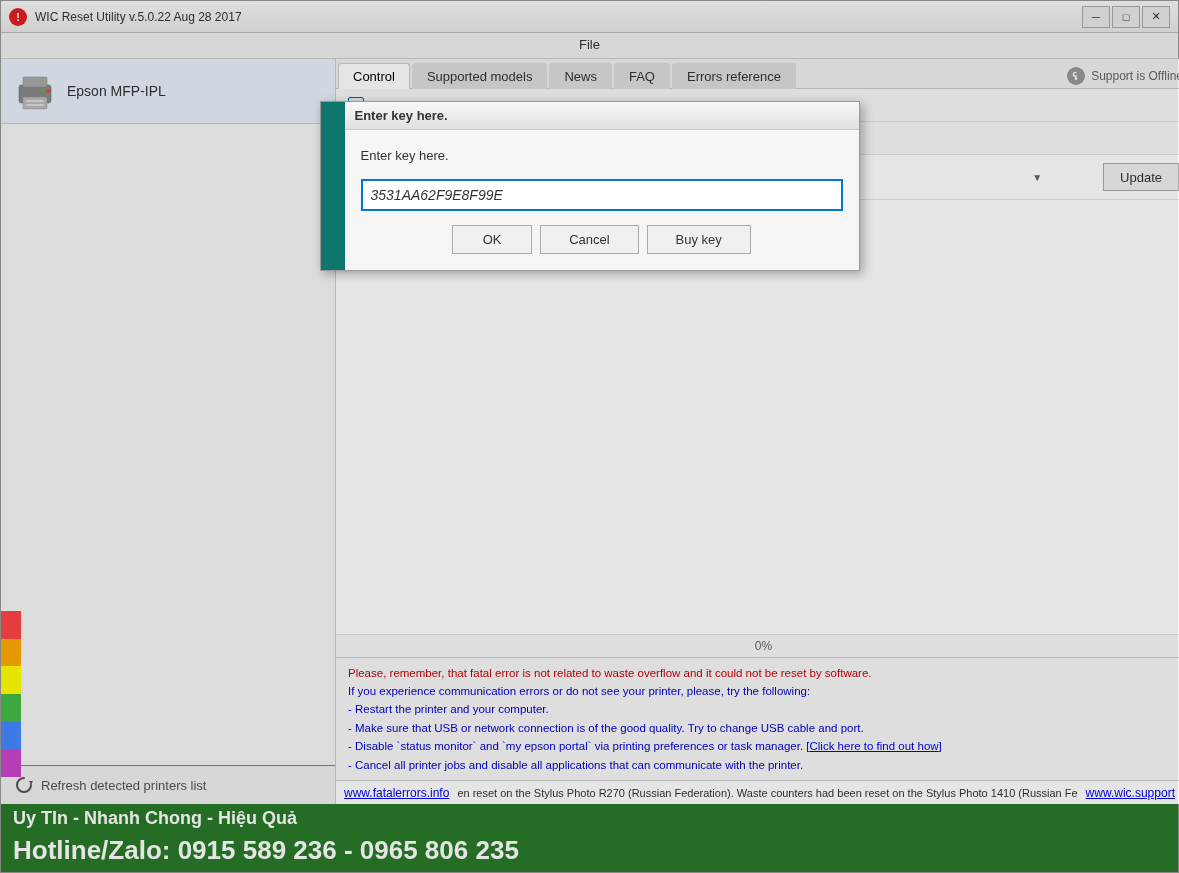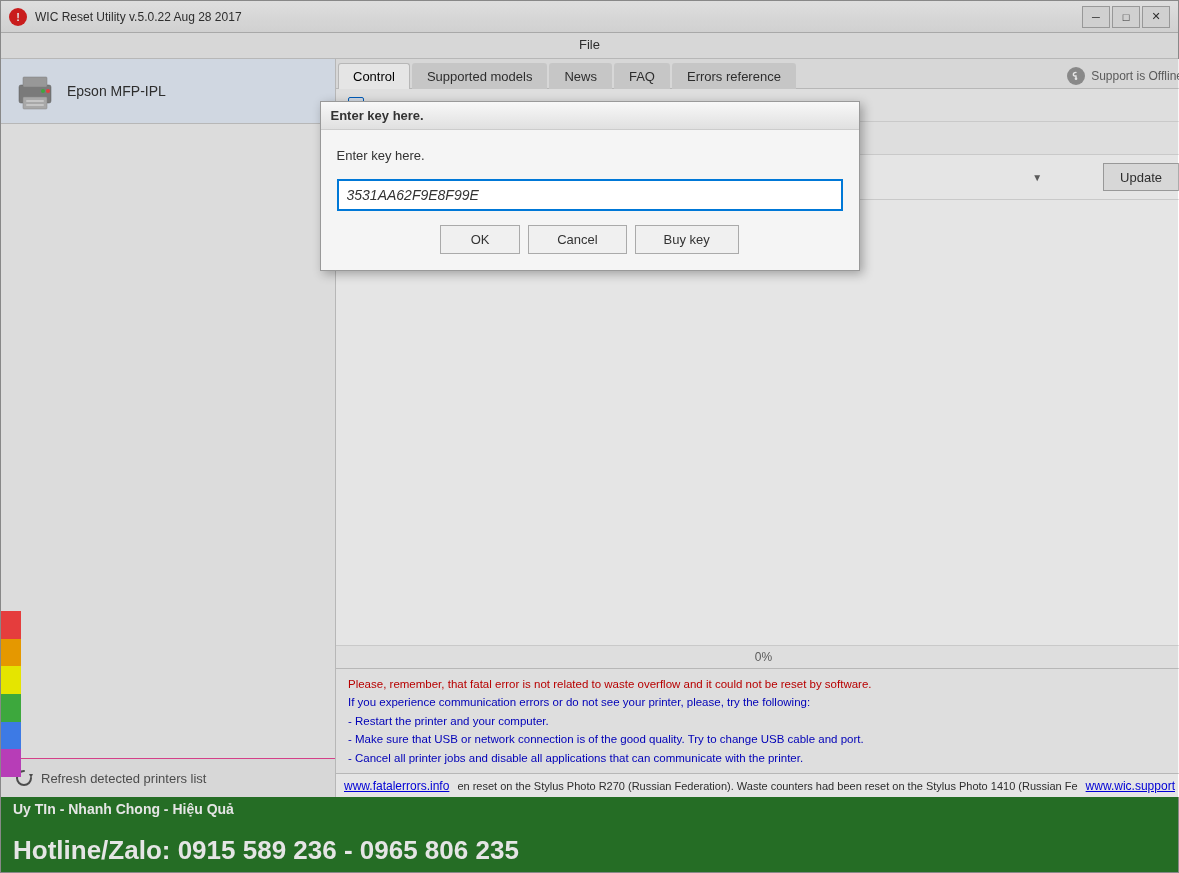--- a/index.html
+++ b/index.html
@@ -65,30 +65,30 @@
     .log-area .log-line { color: #cc0000; }
     .log-area .log-line.blue { color: #0000cc; }
 
     
     .ticker { background: white; border-top: 1px solid #ccc; display: flex; align-items: center; padding: 3px 8px; font-size: 12px; color: #0000ee; overflow: hidden; height: 24px; }
     .ticker a { color: #0000ee; text-decoration: underline; margin-right: 8px; flex-shrink: 0; }
     .ticker-text { color: #333; font-size: 11px; white-space: nowrap; }
 
     
     .bottom-banner { background: #2a7a2a; color: white; padding: 4px 12px 6px; }
-    .banner-line1 { font-size: 14px; font-weight: 600; margin-bottom: 18px; }
+    .banner-line1 { font-size: 18px; font-weight: 600; margin-bottom: 6px; }
     .banner-line2 { font-size: 26px; font-weight: 700; }
 
     
     .left-bar { position: absolute; left: 0; top: 610px; width: 20px; bottom: 95px; display: flex; flex-direction: column; }
     .bar-segment { flex: 1; }
 
     
     .modal-overlay { position: absolute; top: 0; left: 0; width: 100%; height: 100%; background: rgba(0,0,0,0.1); display: flex; align-items: flex-start; justify-content: center; padding-top: 100px; z-index: 100; }
-    .modal { background: #0f766e; border: 1px solid #999; box-shadow: 3px 3px 10px rgba(0,0,0,0.3); width: 540px; }
+    .modal { background: #0f766e; border: 1px solid #999; box-shadow: 3px 3px 10px rgba(0,0,0,0.3); width: 540px; padding-left: 24px; }
     .modal-titlebar { background: linear-gradient(to bottom, #f8f8f8, #e0e0e0); border-bottom: 1px solid #ccc; padding: 6px 10px; font-size: 13px; font-weight: 600; color: #333; display: flex; align-items: center; }
     .modal-content { padding: 16px; background: #f5f5f5; }
     .modal-description { font-size: 13px; color: #333; line-height: 1.6; margin-bottom: 12px; }
     .modal-input { width: 100%; padding: 6px 8px; border: 2px solid #0078d7; font-size: 14px; background: white; color: #333; outline: none; margin-bottom: 14px; font-style: italic; }
     .modal-buttons { display: flex; justify-content: center; gap: 8px; }
     .modal-btn { padding: 6px 28px; border: 1px solid #aaa; background: #f0f0f0; cursor: pointer; font-size: 13px; color: #333; min-width: 80px; }
     .modal-btn.primary { background: #f0f0f0; text-align: center; }
 
     
     .select-wrapper { position: relative; flex: 1; }
@@ -195,20 +195,23 @@
         <div class="progress-area">
           <span>0%</span>
         </div>
       </div>
 
       <div class="log-area">
         <div class="log-line">Please, remember, that fatal error is not related to waste overflow and it could not be reset by software.</div>
         <div class="log-line blue">If you experience communication errors or do not see your printer, please, try the following:</div>
         <div class="log-line blue">- Restart the printer and your computer.</div>
         <div class="log-line blue">- Make sure that USB or network connection is of the good quality. Try to change USB cable and port.</div>
+        <div class="log-line blue">
+          - Disable `status monitor` and `my epson portal` via printing preferences or task manager. [<a href="#">Click here to find out how</a>]
+        </div>
         <div class="log-line blue">- Cancel all printer jobs and disable all applications that can communicate with the printer.</div>
       </div>
 
       <div class="ticker">
         <a href="#">www.fatalerrors.info</a>
         <span class="ticker-text">en reset on the Stylus Photo R270 (Russian Federation).  Waste counters had been reset on the Stylus Photo 1410 (Russian Fe</span>
         <a href="#" style="margin-left:8px;">www.wic.support</a>
       </div>
 
     </div>

